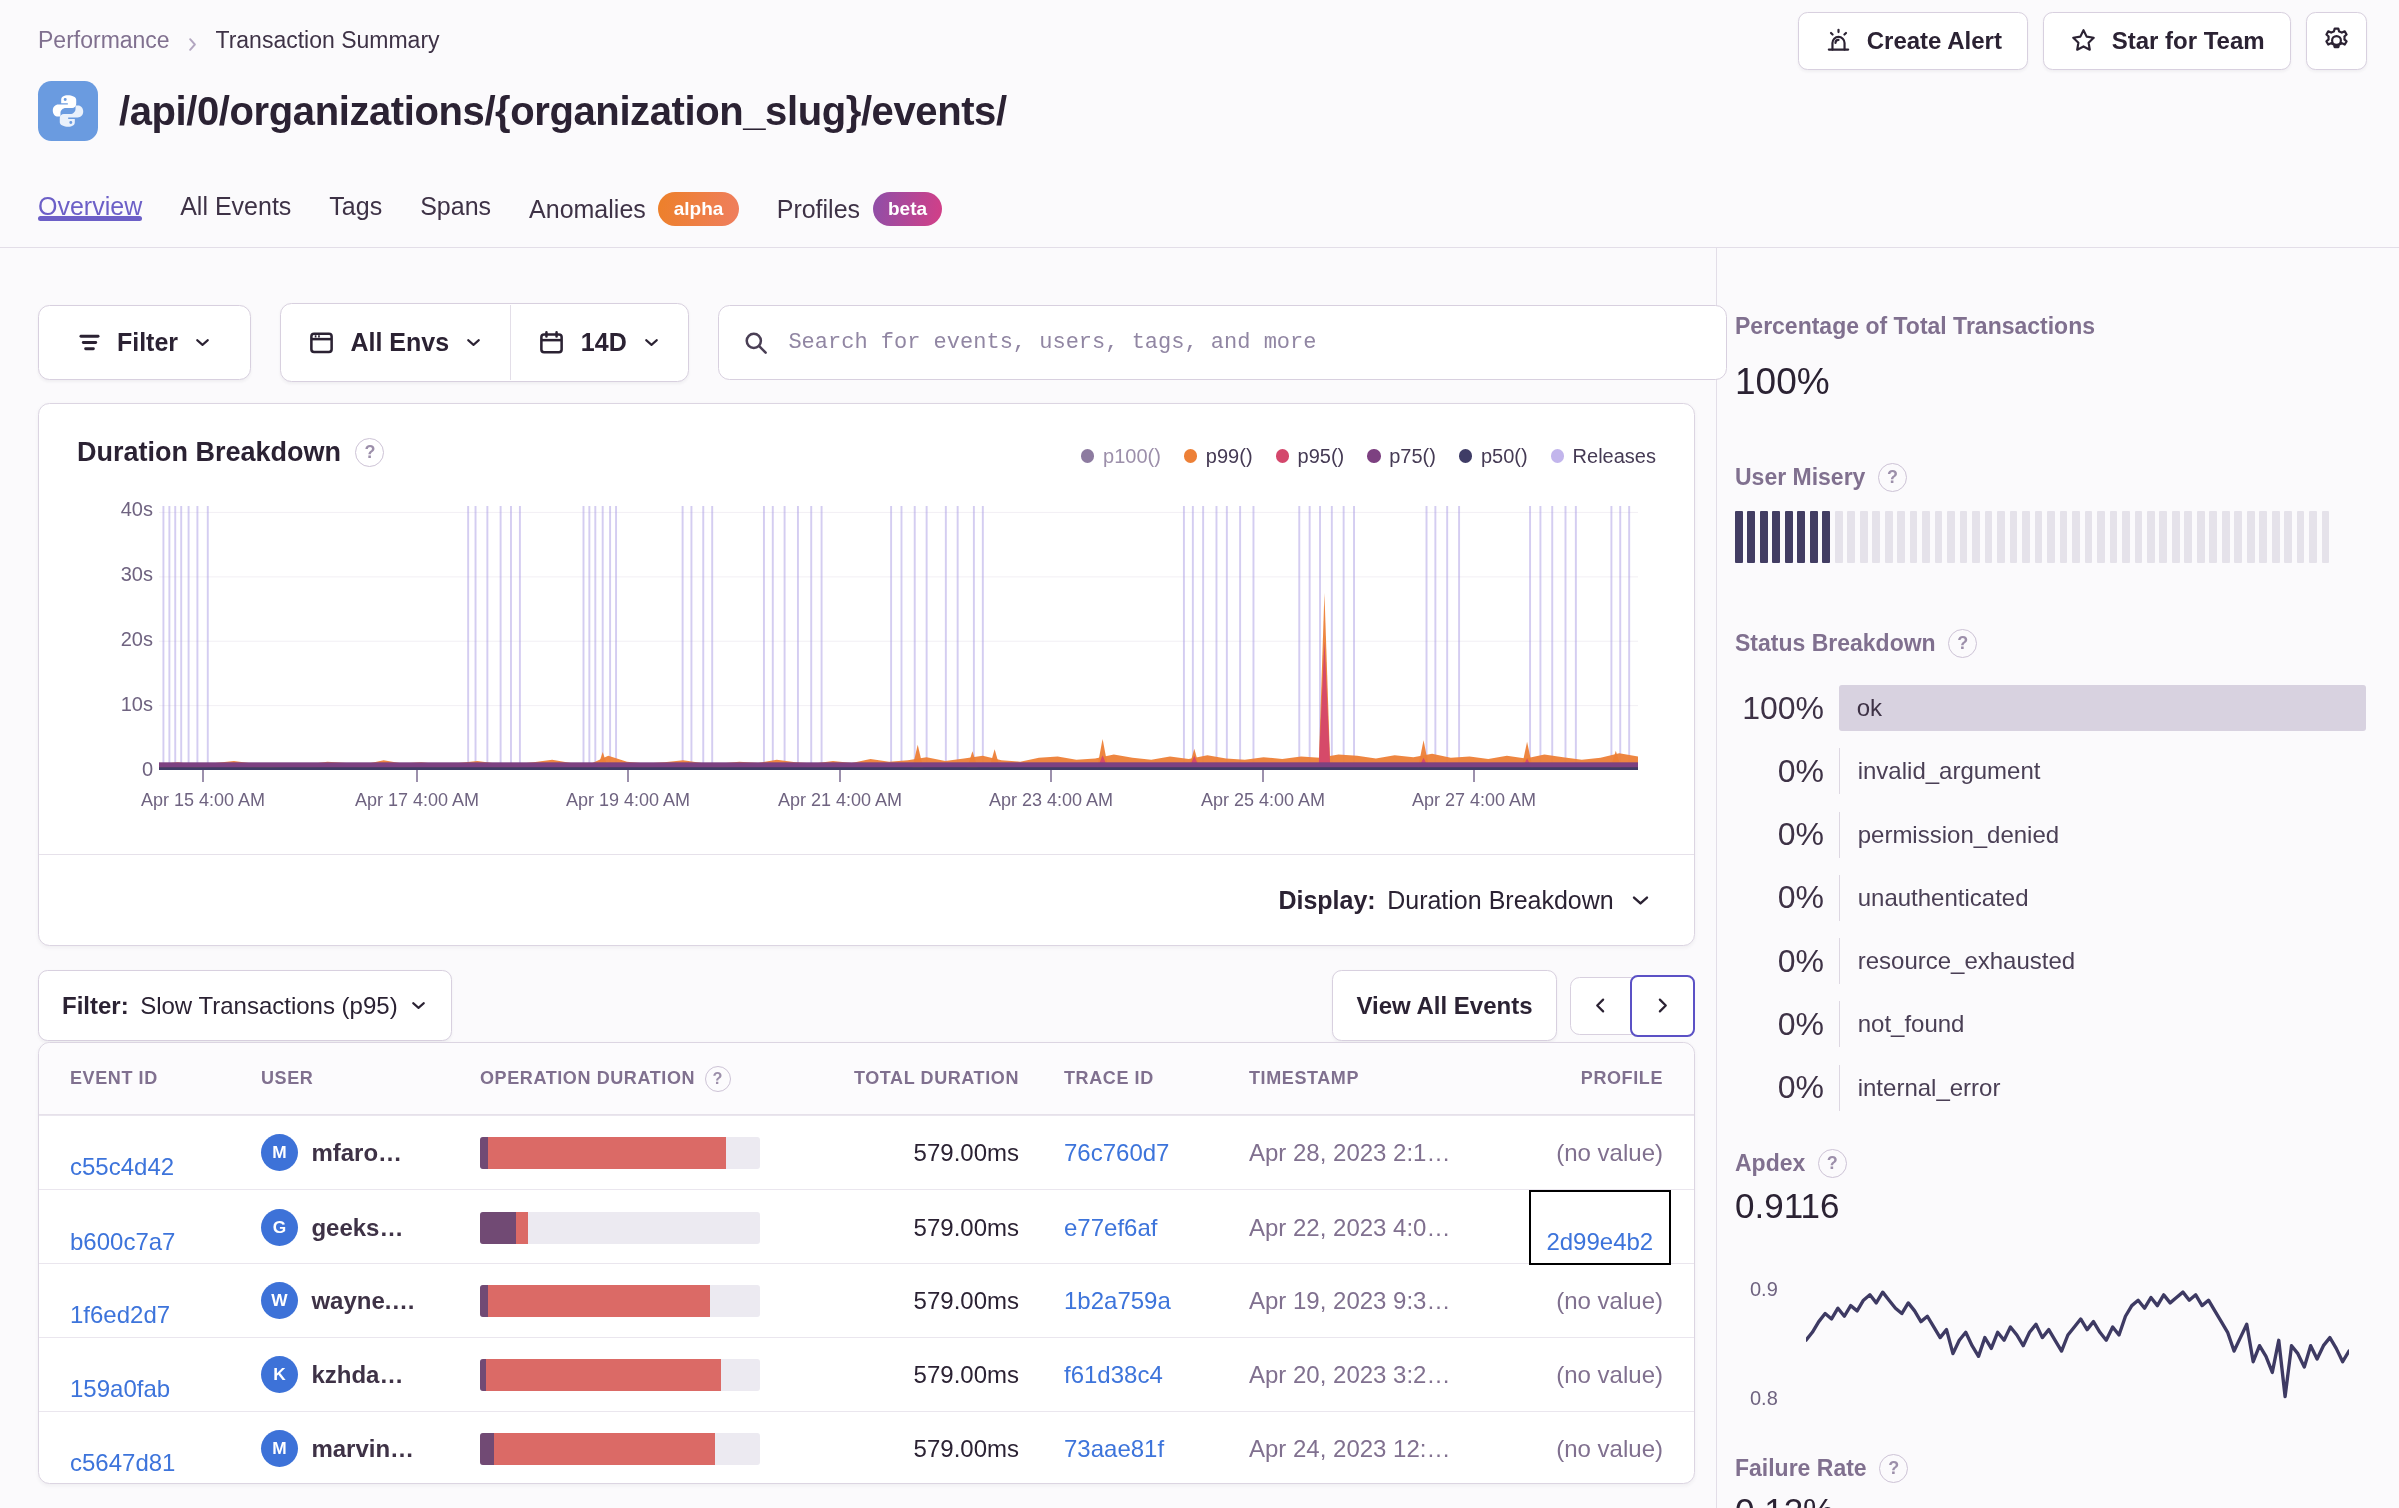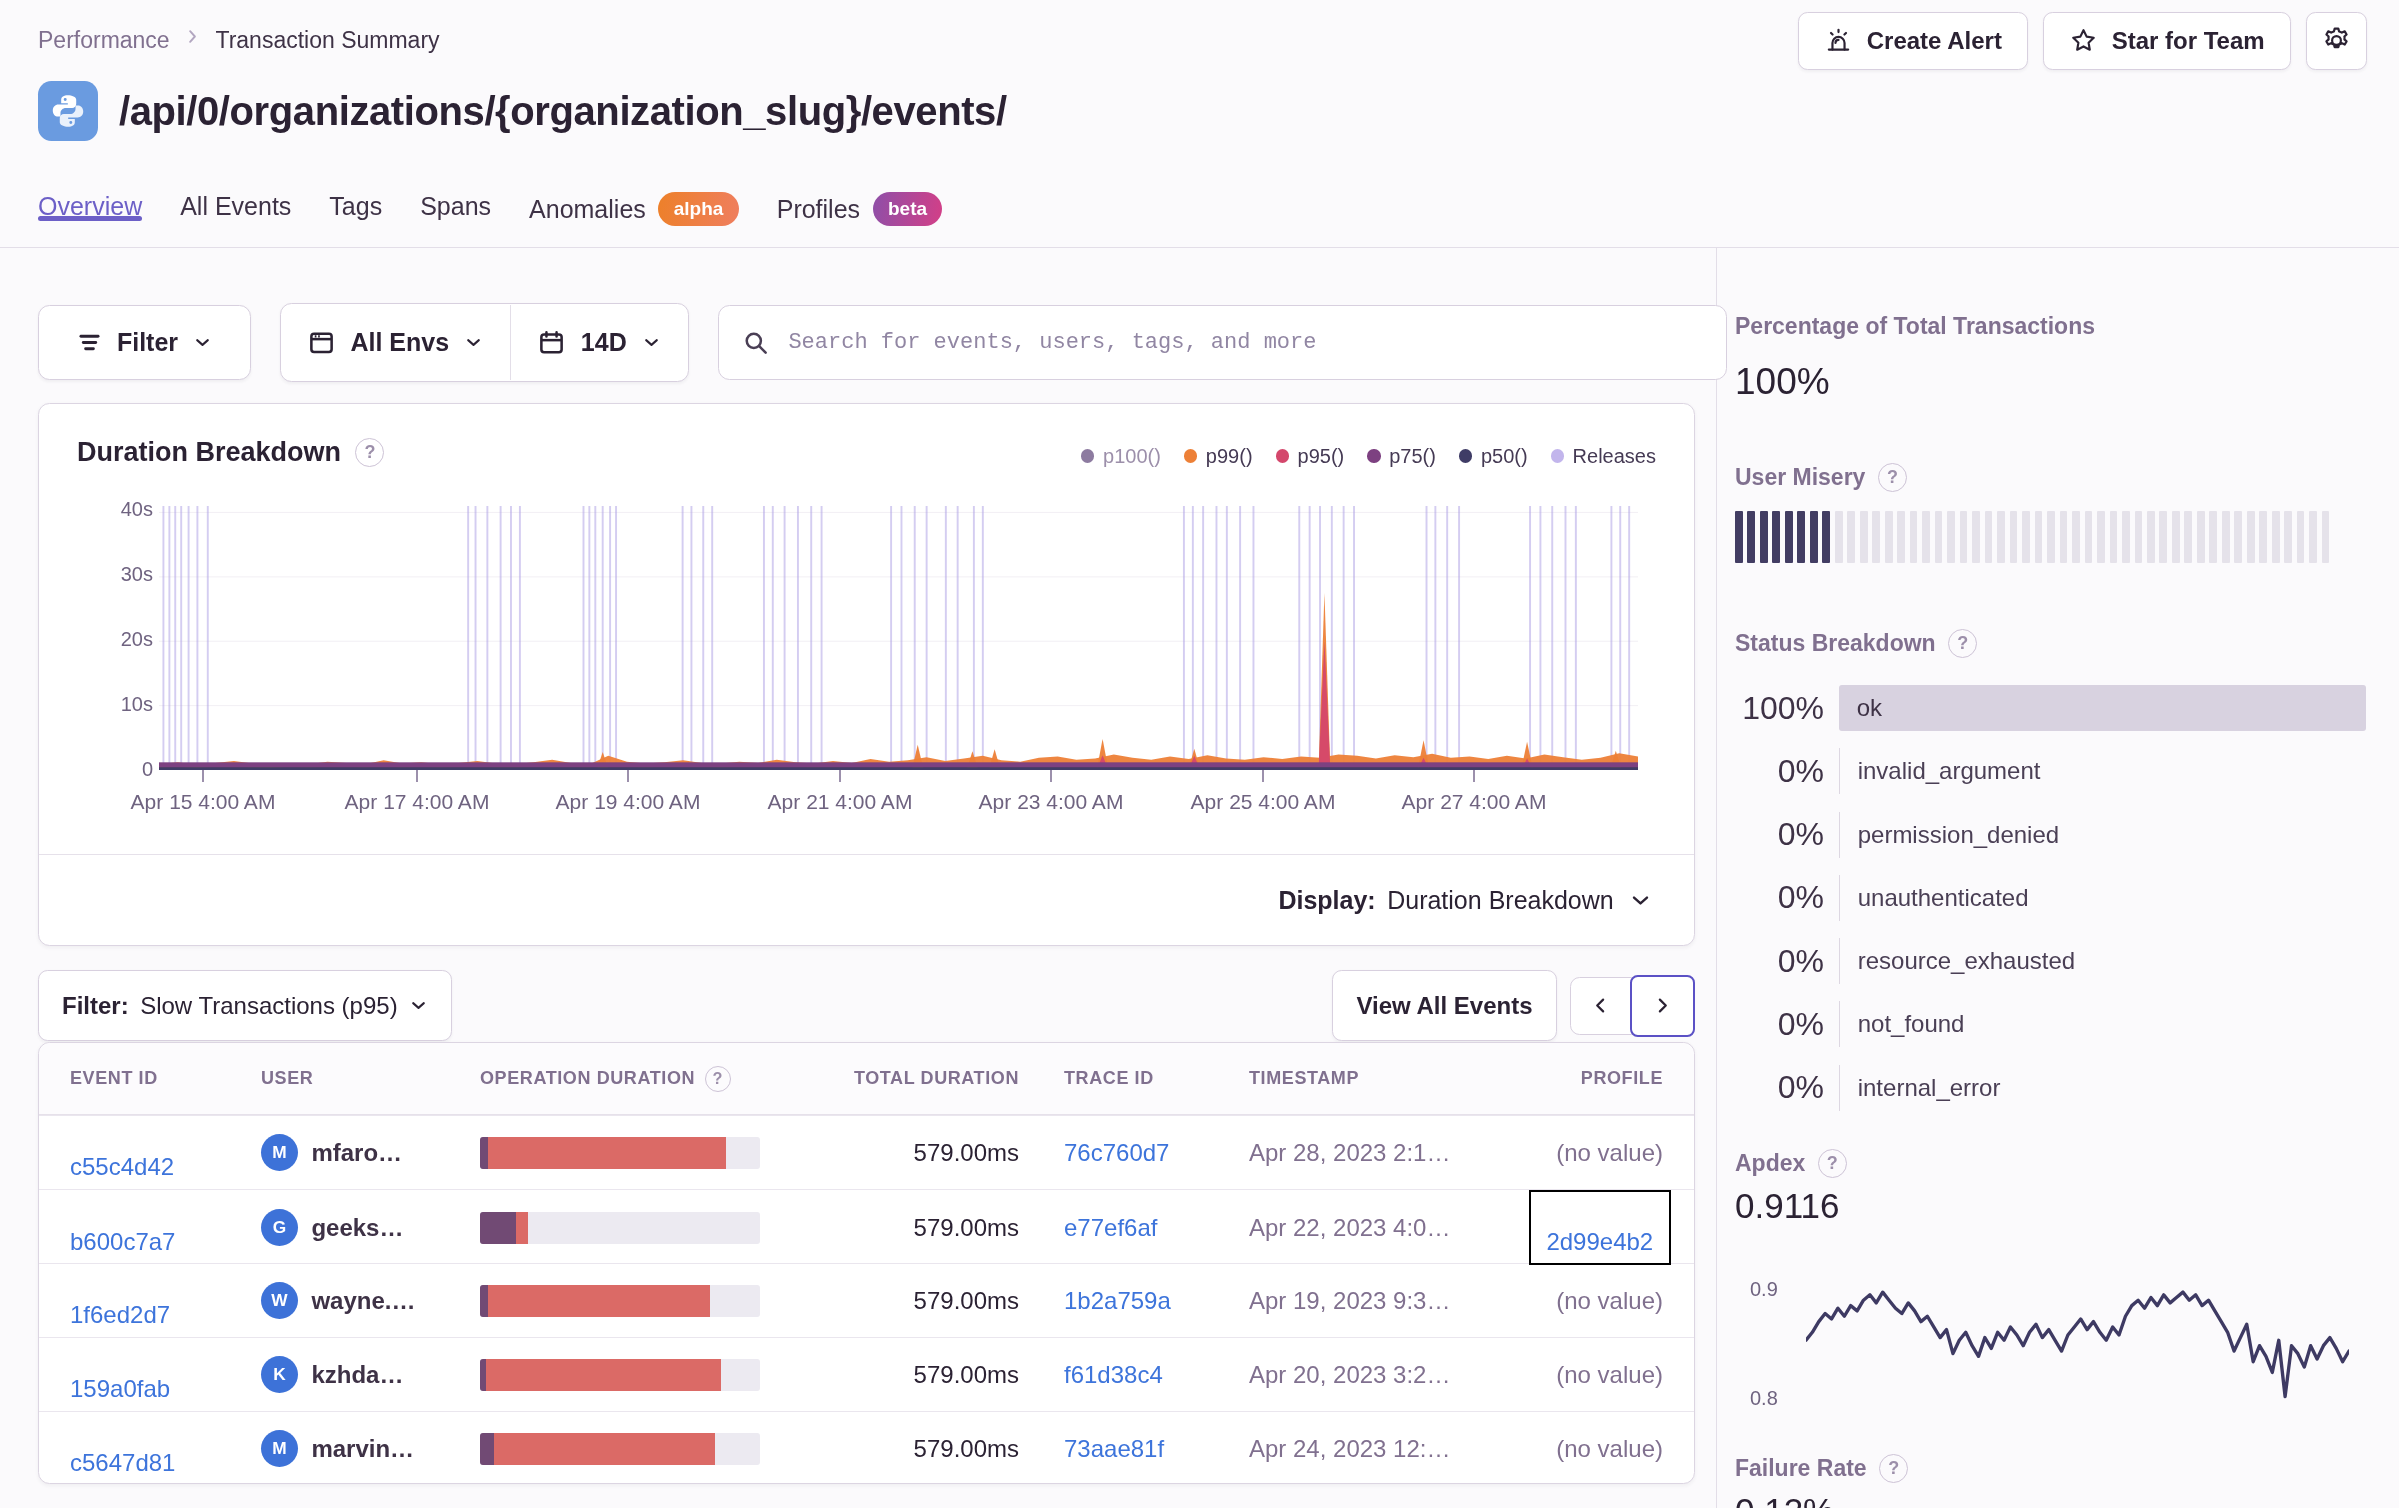--- a/index.html
+++ b/index.html
@@ -4,21 +4,21 @@
 <style>
   html,body{margin:0;padding:0;}
   body{width:2400px;height:1508px;overflow:hidden;background:#FBFAFC;
        font-family:"Liberation Sans",sans-serif;color:#2B2233;-webkit-font-smoothing:antialiased;}
   .page{position:relative;width:2400px;height:1508px;}
   a{text-decoration:none;margin-top:28px;}
   .link{color:#3D74DB;cursor:pointer;}
   svg{display:block;}
 
   
-  .breadcrumb{position:absolute;left:38px;top:27px;display:flex;align-items:flex-start;gap:13.4px;font-size:23px;}
+  .breadcrumb{position:absolute;left:38px;top:27px;display:flex;align-items:flex-end;gap:13.4px;font-size:23px;}
   .crumb-parent{color:#80708F;cursor:pointer;}
   .crumb-current{color:#3E3246;}
   .topbar-actions{position:absolute;right:33px;top:11.5px;display:flex;gap:15.4px;align-items:center;}
   .btn-white{display:flex;align-items:center;gap:13.4px;height:58px;padding:0 25px;background:#fff;
              border:1px solid #D8D0DF;border-radius:9.6px;font-size:24px;font-weight:700;color:#2B2233;
              box-shadow:0 1.9px 2.9px rgba(43,34,51,.05);cursor:pointer;font-family:inherit;}
   .btn-icon-only{width:61px;padding:0;justify-content:center;}
 
   
   .title-row{position:absolute;left:38px;top:81px;display:flex;align-items:center;gap:21px;}
@@ -60,21 +60,21 @@
   .qicon.small{width:26px;height:26px;font-size:16.3px;}
   .legend{display:flex;align-items:center;gap:23px;margin-top:7.7px;}
   .legend-item{display:flex;align-items:center;gap:8.6px;font-size:20px;color:#453A54;cursor:pointer;}
   .legend-item.muted{color:#9C8FAA;}
   .legend-item .dot{width:13.4px;height:13.4px;border-radius:50%;background:#888;}
   .y-axis{position:absolute;left:29px;top:0;width:85px;}
   .y-axis span{position:absolute;right:0;font-size:20px;color:#6F6380;}
   .plot{position:absolute;left:120px;top:102px;width:1479px;height:264px;}
   .x-axis{position:absolute;inset:0;pointer-events:none;}
   .x-tick{position:absolute;top:366px;width:1.9px;height:11.5px;background:#9C90AC;transform:translateX(-1px);}
-  .x-label{position:absolute;top:386px;transform:translateX(-50%);font-size:21px;color:#6F6380;white-space:nowrap;}
+  .x-label{position:absolute;top:386px;transform:translateX(-50%);font-size:18px;color:#6F6380;white-space:nowrap;}
   .chart-foot{position:absolute;left:0;right:0;bottom:0;height:90px;border-top:1px solid #E6E1EA;
               display:flex;align-items:center;justify-content:flex-end;gap:11.5px;padding-right:42px;font-size:25px;}
   .chart-foot .bold{font-weight:700;}
 
   
   .events-toolbar{position:absolute;left:38px;top:970px;width:1657px;display:flex;justify-content:space-between;align-items:center;}
   .tb-btn{display:flex;align-items:center;gap:11.5px;height:71px;padding:0 23px;background:#fff;border:1px solid #D8D0DF;
           border-radius:9.6px;font-size:24px;box-shadow:0 1.9px 2.9px rgba(43,34,51,.05);cursor:pointer;font-family:inherit;color:#2B2233;}
   .tb-btn .bold{font-weight:700;}
   .toolbar-right{display:flex;align-items:center;gap:13.4px;}

